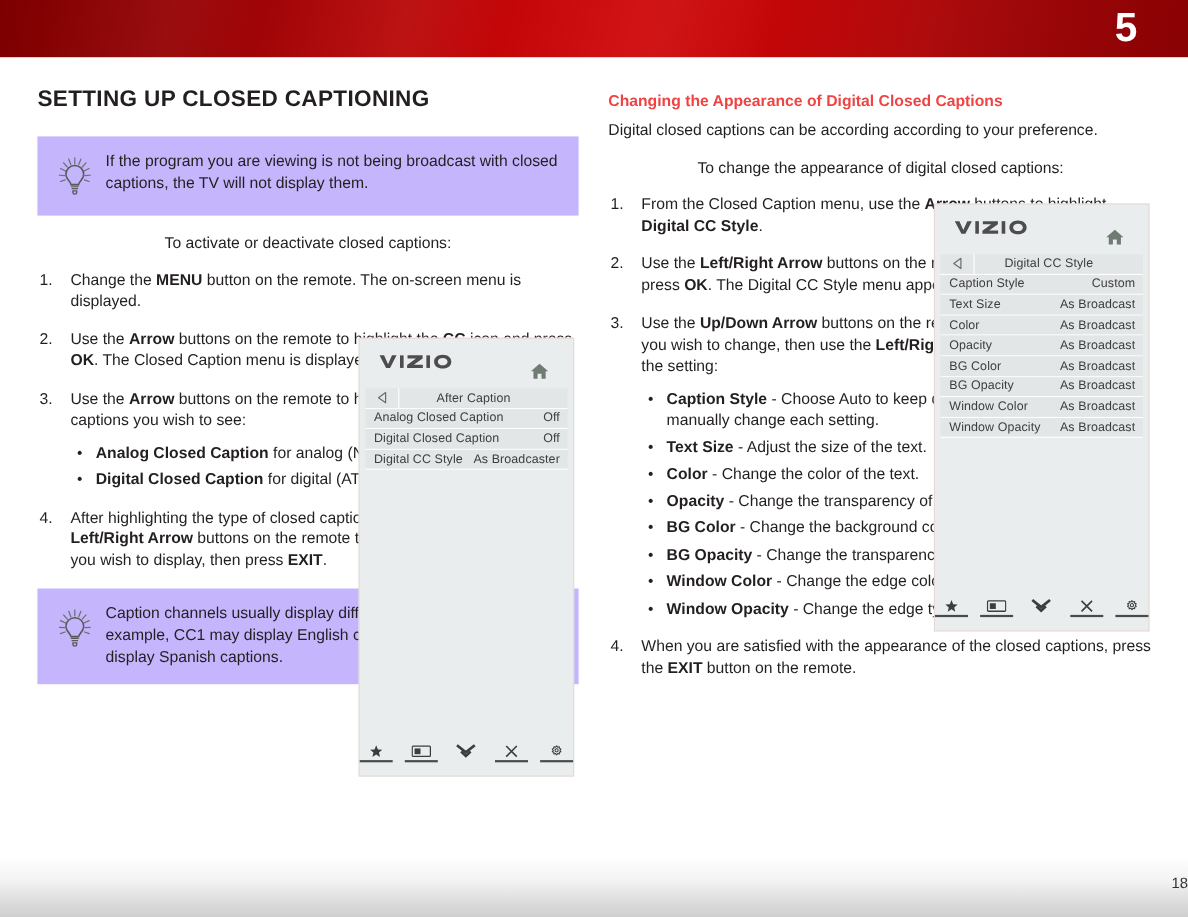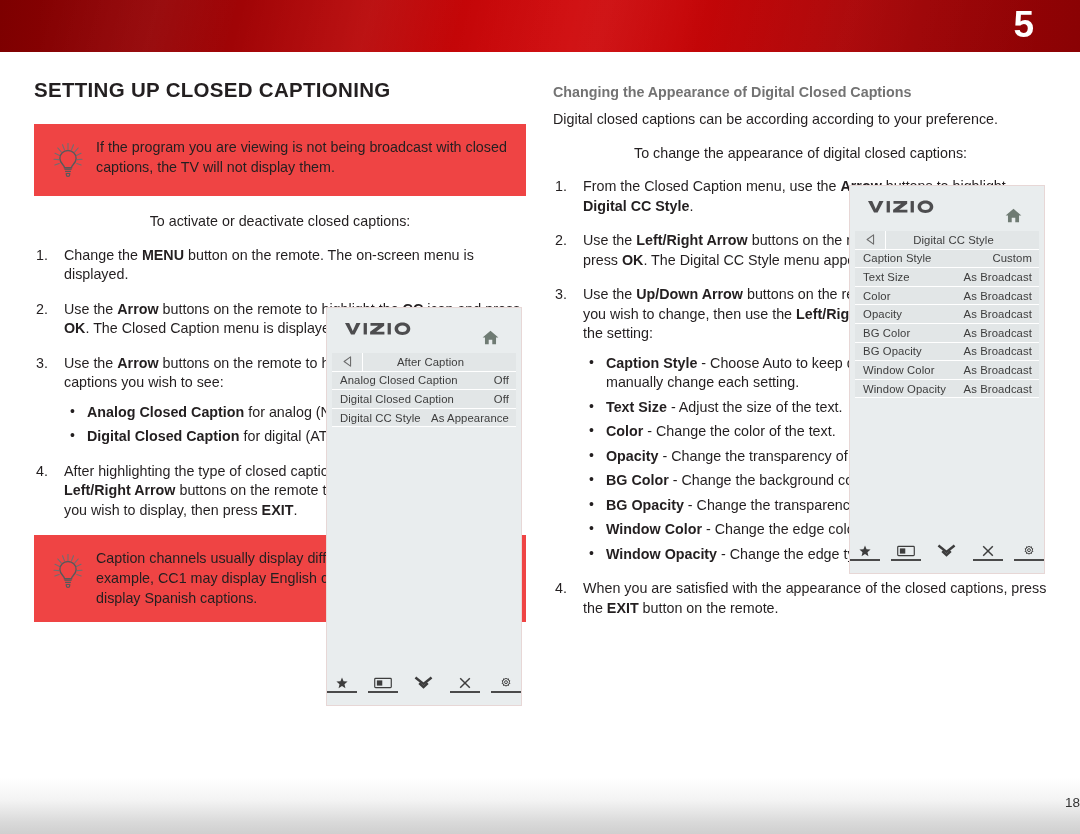--- a/index.html
+++ b/index.html
@@ -80,35 +80,35 @@
     font-size: 20.5px;
     font-weight: 700;
     letter-spacing: 0.3px;
     margin: 0 0 22px 0;
     color: #231f20;
   }
   h2.sub-title {
     font-size: 14.3px;
     font-weight: 700;
     margin: 0 0 10px 0;
-    color: #737373;
+    color: #ef4444;
   }
 
   p.body {
     font-size: 14.3px;
     line-height: 19.5px;
     margin: 0 0 14px 0;
     text-align: justify;
     color: #231f20;
   }
   p.body.left-align { text-align: center; }
 
   
   .tip-box {
-    background: #ef4444;
+    background: #c4b5fd;
     display: flex;
     align-items: flex-start;
     padding: 13px 14px 14px 12px;
     box-sizing: border-box;
     margin-bottom: 16px;
   }
   .tip-box .bulb {
     flex: 0 0 auto;
     width: 44px;
     height: 44px;
@@ -408,21 +408,21 @@
     <div class="tv-row">
           <span class="label">Analog Closed Caption</span>
           <span class="value">Off</span>
         </div>
         <div class="tv-row">
           <span class="label">Digital Closed Caption</span>
           <span class="value">Off</span>
         </div>
         <div class="tv-row">
           <span class="label">Digital CC Style</span>
-          <span class="value">As Appearance</span>
+          <span class="value">As Broadcaster</span>
         </div>
       </div>
     <div class="tv-footer">
       <span class="fi">
         <span class="glyph">
           <svg viewBox="0 0 14 14" width="12" height="12" aria-hidden="true">
               <polygon points="7,0.6 8.8,5 13.5,5.3 9.9,8.4 11,13 7,10.4 3,13 4.1,8.4 0.5,5.3 5.2,5" fill="#3d3d3d"></polygon>
             </svg>
         </span>
         <span class="underbar"></span>

